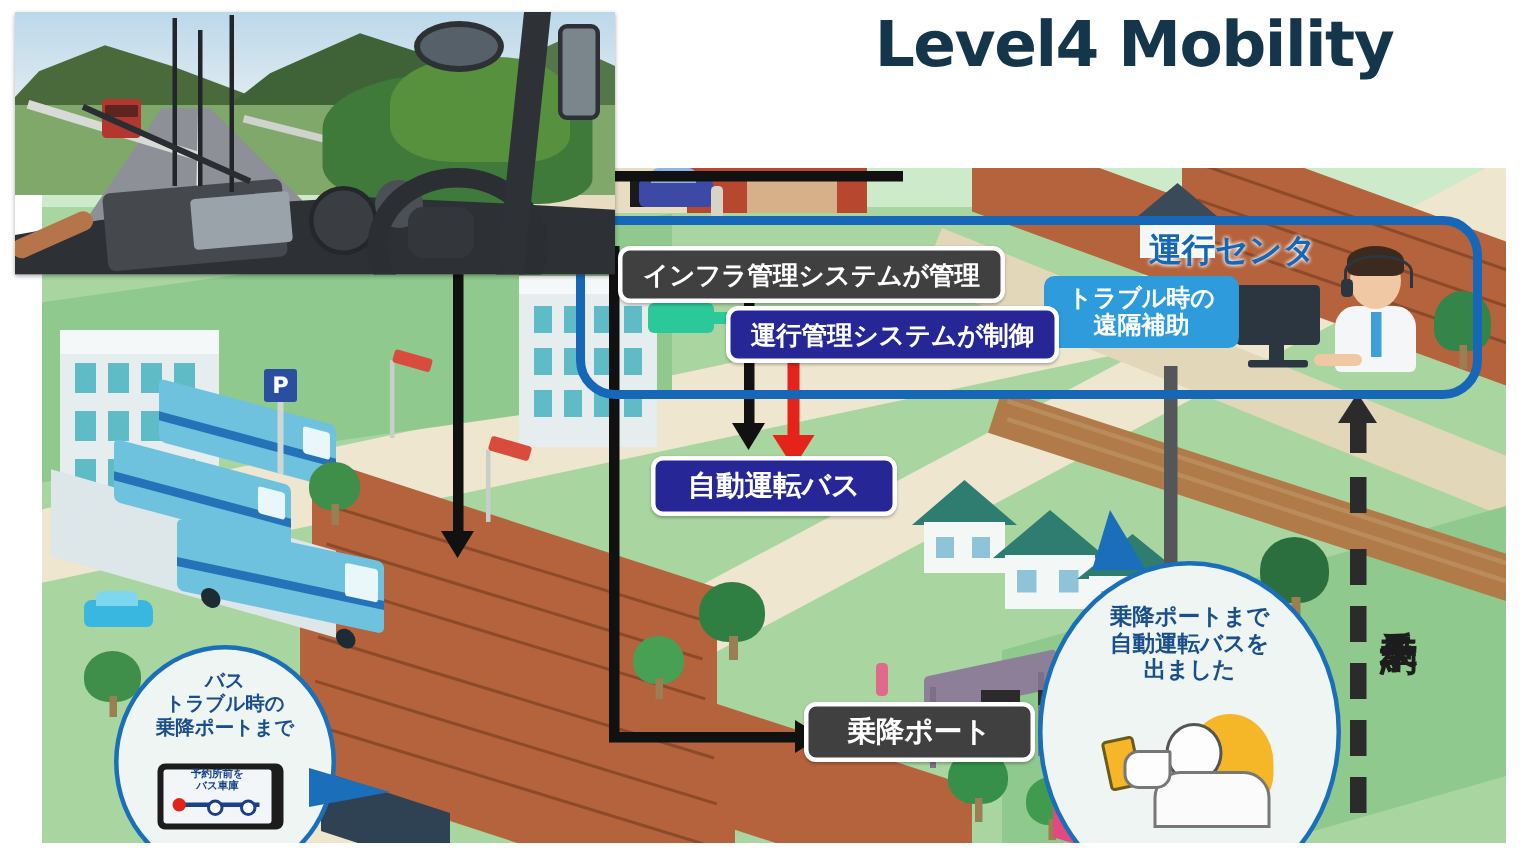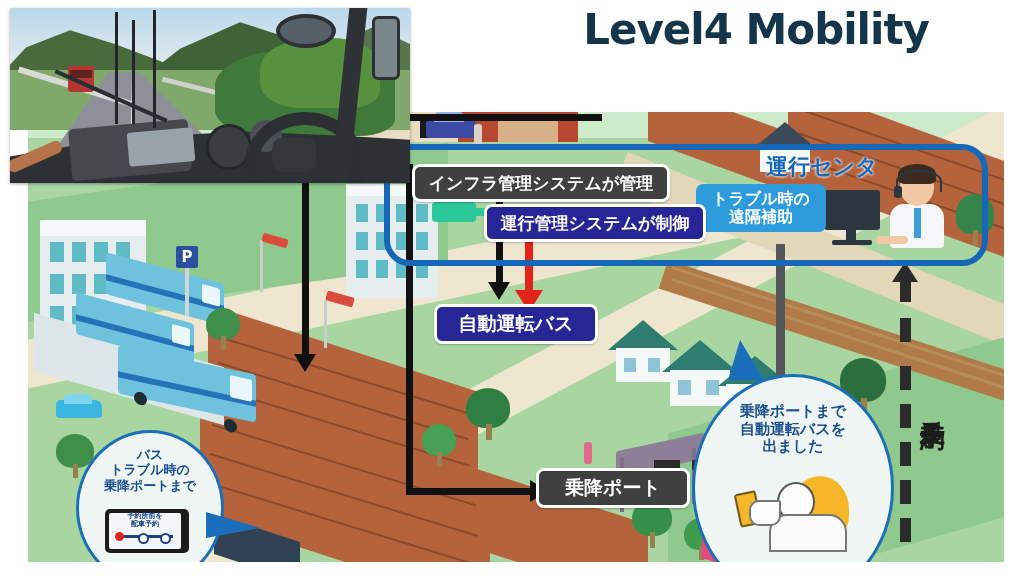--- a/index.html
+++ b/index.html
@@ -409,21 +409,21 @@
 
       <div class="chip green" style="left:508px;top:356px;width:148px;height:34px;font-size:19px;">乗降ポート</div>
 
       <div class="bubble" style="left:48px;top:318px;width:142px;height:136px;padding-top:14px;font-size:13px;">
         <span>バス</span>
         <span>トラブル時の</span>
         <span>乗降ポートまで</span>
         <div class="phone" style="left:26px;top:76px;width:84px;height:44px;">
           <div class="phone-scr" style="left:4px;top:4px;width:72px;height:36px;">
             <div class="phone-txt" style="font-size:7px;">予約所前を</div>
-            <div class="phone-txt" style="font-size:7px;">配車予約</div>
+            <div class="phone-txt" style="font-size:7px;">バス車庫</div>
             <div style="position:relative;width:62px;height:12px;margin-top:2px;">
               <div class="phone-track" style="left:3px;top:5px;width:56px;"></div>
               <div class="dot" style="left:1px;top:2px;width:9px;height:9px;background:#e4231a;"></div>
               <div class="dot" style="left:24px;top:3px;width:7px;height:7px;background:#fff;border:2px solid #1d3f86;"></div>
               <div class="dot" style="left:46px;top:3px;width:7px;height:7px;background:#fff;border:2px solid #1d3f86;"></div>
             </div>
           </div>
         </div>
       </div>
       <div class="bubble-tail" style="left:178px;top:400px;border-top:16px solid transparent;border-bottom:10px solid transparent;border-left:54px solid #1b6fba;"></div>

